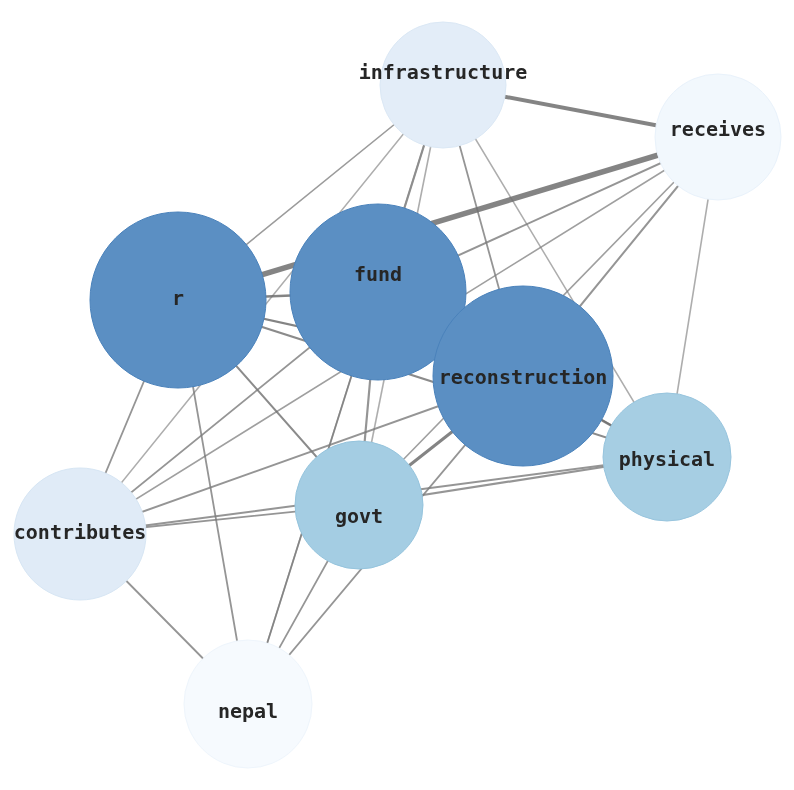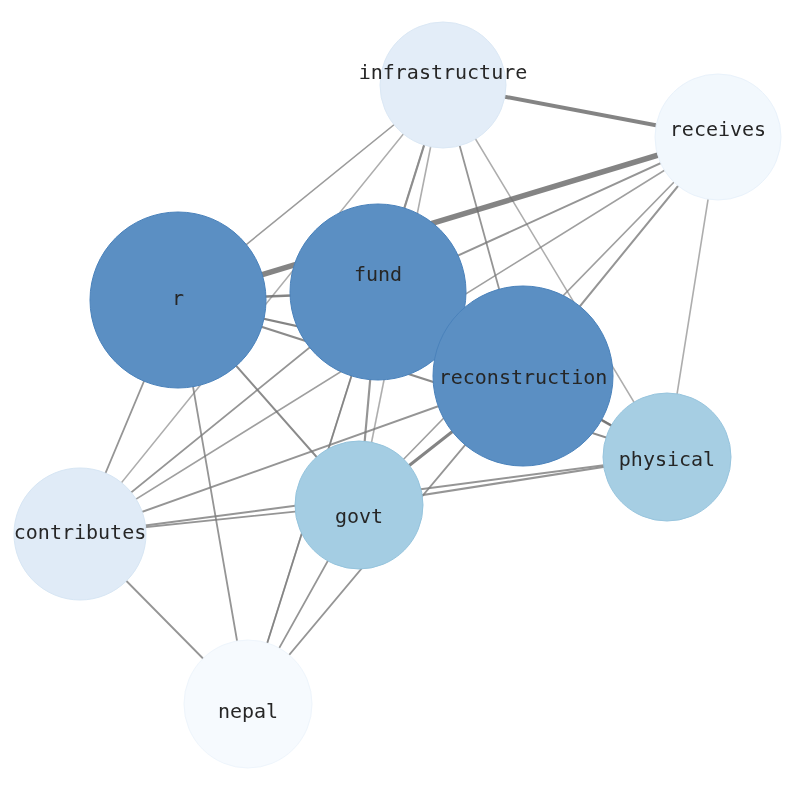--- a/index.html
+++ b/index.html
@@ -11,20 +11,21 @@
     width: 794px;
     height: 790px;
     overflow: hidden;
     font-family: "DejaVu Sans Mono", monospace;
   }
   #graph-root {
     position: relative;
     width: 794px;
     height: 689px;
     background: #ffffff;
+    font-weight: bold;
   }
   svg#network {
     display: block;
     width: 794px;
     height: 790px;
   }
   .node-label {
     font-family: "DejaVu Sans Mono", "Liberation Mono", monospace;
     font-size: 20px;
     fill: #262626;

